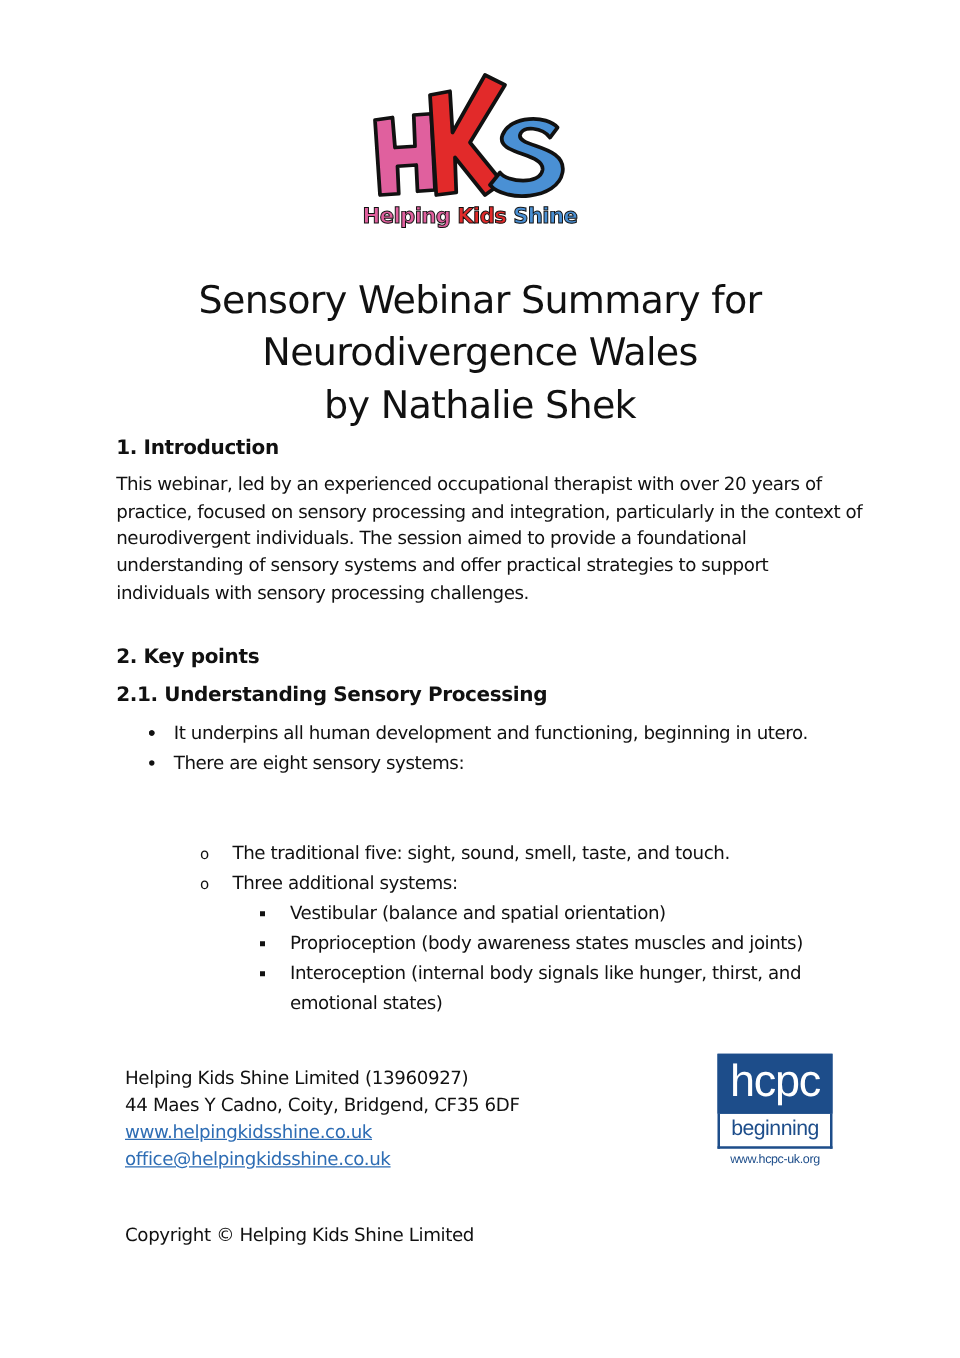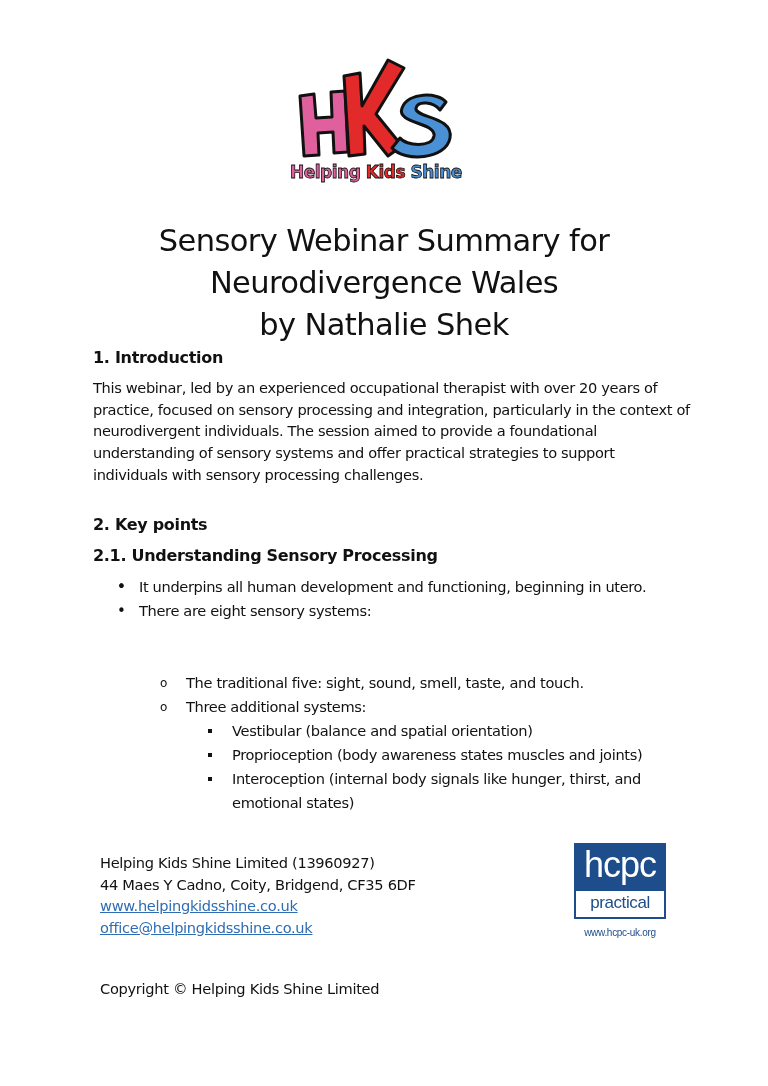--- a/index.html
+++ b/index.html
@@ -44,21 +44,21 @@
       background: #1d4d8a; color: #fff; height: 46px; font-size: 36px;
       text-align: center; line-height: 42px; font-family: "Liberation Sans", sans-serif;
       letter-spacing: -1px; border: 1px solid #1d4d8a;
     }
     .hcpc-bot {
       border: 2px solid #1d4d8a; border-top: none; height: 26px; color: #1d4d8a;
       font-size: 17px; text-align: center; line-height: 24px;
       font-family: "Liberation Sans", sans-serif; letter-spacing: -0.4px;
     }
     .hcpc-url {
-      font-size: 10px; color: #1d4d8a; text-align: center; margin-top: 8px;
+      font-size: 10px; color: #1d4d8a; text-align: center; margin-top: 3px;
       font-family: "Liberation Sans", sans-serif; letter-spacing: -0.3px;
     }
   </style>
 </head>
 <body>
 
 <div class="logo">
   <svg width="196" height="128" viewBox="0 0 196 128">
 
     <g>
@@ -136,15 +136,15 @@
 <div class="footer">
   <div>Helping Kids Shine Limited (13960927)</div>
   <div>44 Maes Y Cadno, Coity, Bridgend, CF35 6DF</div>
   <div><a>www.helpingkidsshine.co.uk</a></div>
   <div><a>office@helpingkidsshine.co.uk</a></div>
 </div>
 <div class="copyright">Copyright © Helping Kids Shine Limited</div>
 
 <div class="hcpc">
   <div class="hcpc-top">hcpc</div>
-  <div class="hcpc-bot">practical</div>
+  <div class="hcpc-bot">beginning</div>
   <div class="hcpc-url">www.hcpc-uk.org</div>
 </div>
 
 </body></html>

